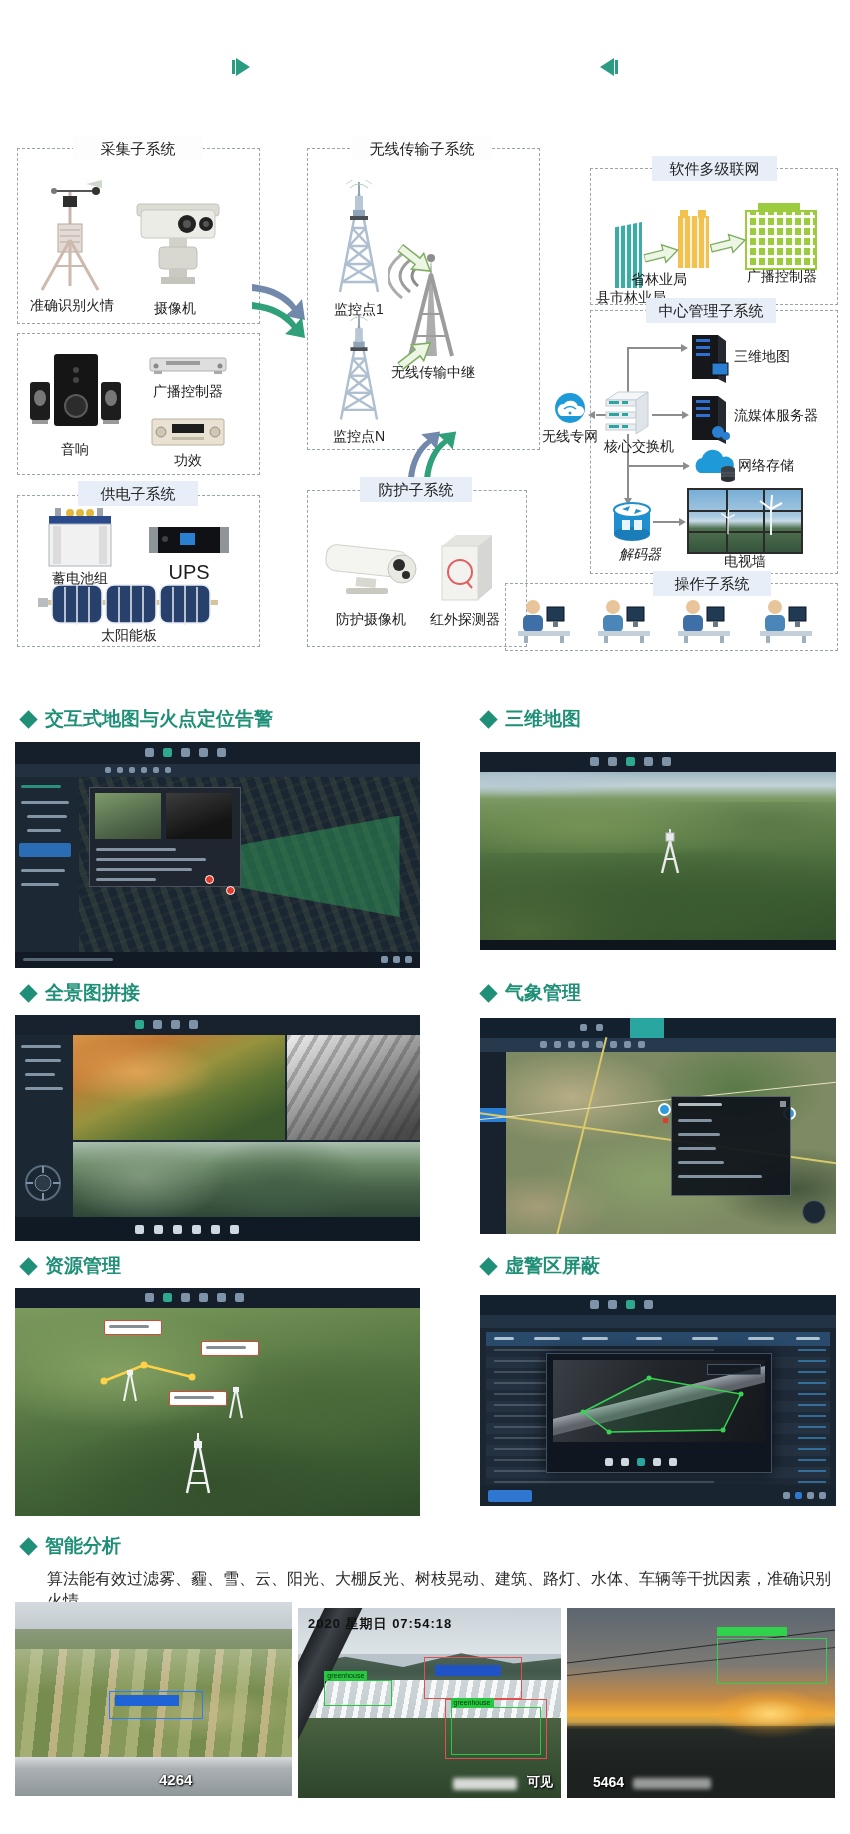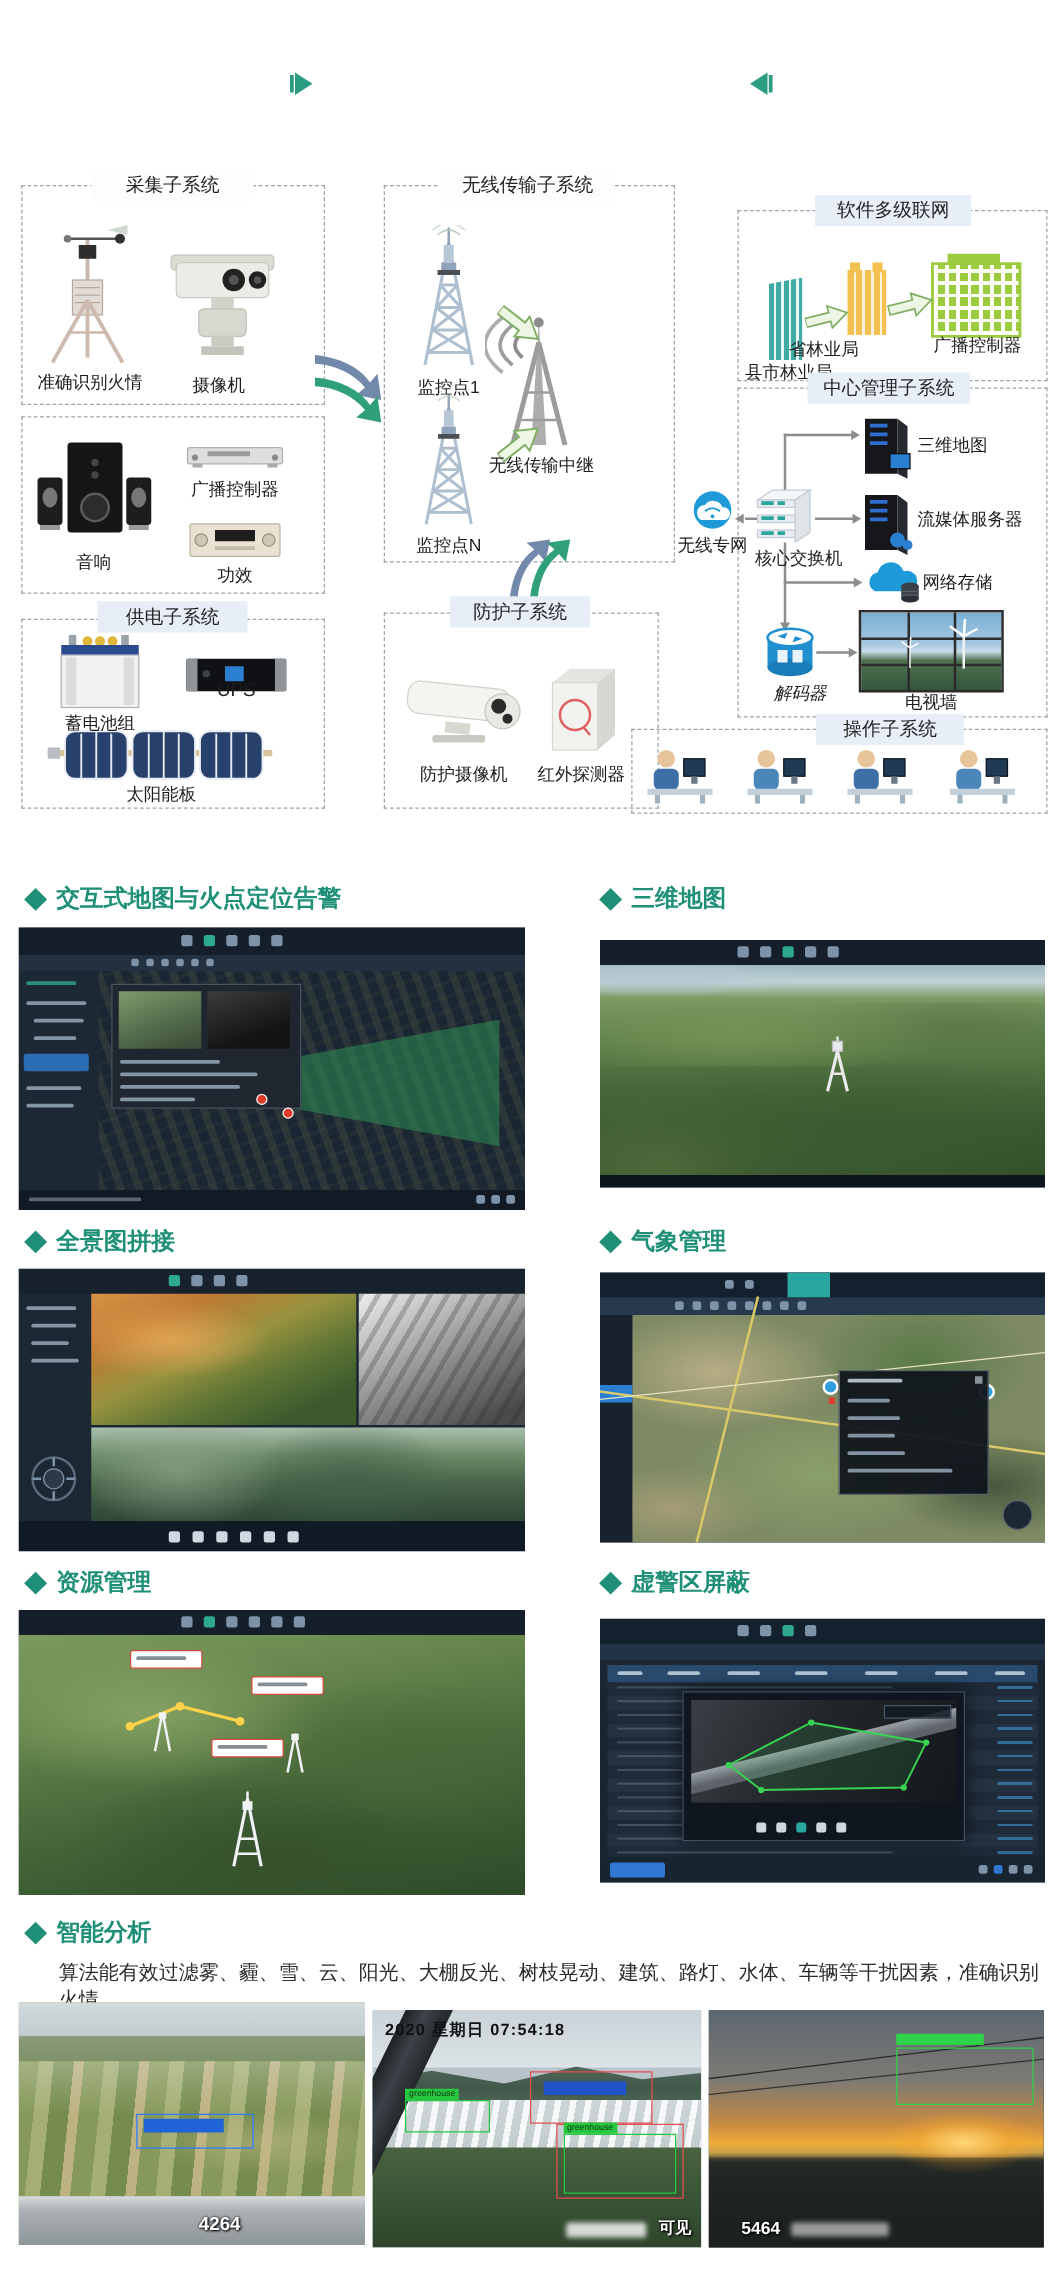--- a/index.html
+++ b/index.html
@@ -135,21 +135,21 @@
   </svg>
   <div class="lbl" style="left:38px;top:570px;width:84px;">蓄电池组</div>
 
   <svg class="abs" style="left:148px;top:524px;z-index:2" width="82" height="32" viewBox="0 0 82 32">
     <rect x="1" y="3" width="80" height="26" rx="2" fill="#101114"></rect>
     <rect x="1" y="3" width="9" height="26" fill="#8f9499"></rect>
       <rect x="72" y="3" width="9" height="26" fill="#8f9499"></rect>
     <rect x="32" y="9" width="15" height="12" fill="#2a7fd0"></rect>
     <circle cx="17" cy="15" r="3" fill="#3c4148"></circle>
   </svg>
-  <div class="lbl" style="left:165px;top:544px;width:48px;font-size:15px;">UPS</div>
+  <div class="lbl" style="left:165px;top:561px;width:48px;font-size:20px;">UPS</div>
 
   <svg class="abs" style="left:38px;top:583px;z-index:2" width="180" height="42" viewBox="0 0 180 42">
     <rect x="0" y="17" width="180" height="5" fill="#d8c49c"></rect>
     <rect x="0" y="15" width="10" height="9" fill="#b9bcc0"></rect>
     <g fill="#27406c" stroke="#e8edf4" stroke-width="1.5">
       <rect x="14" y="2" width="50" height="38" rx="8"></rect>
         <rect x="68" y="2" width="50" height="38" rx="8"></rect>
         <rect x="122" y="2" width="50" height="38" rx="8"></rect>
     </g>
     <g stroke="#e8edf4" stroke-width="1.5">

